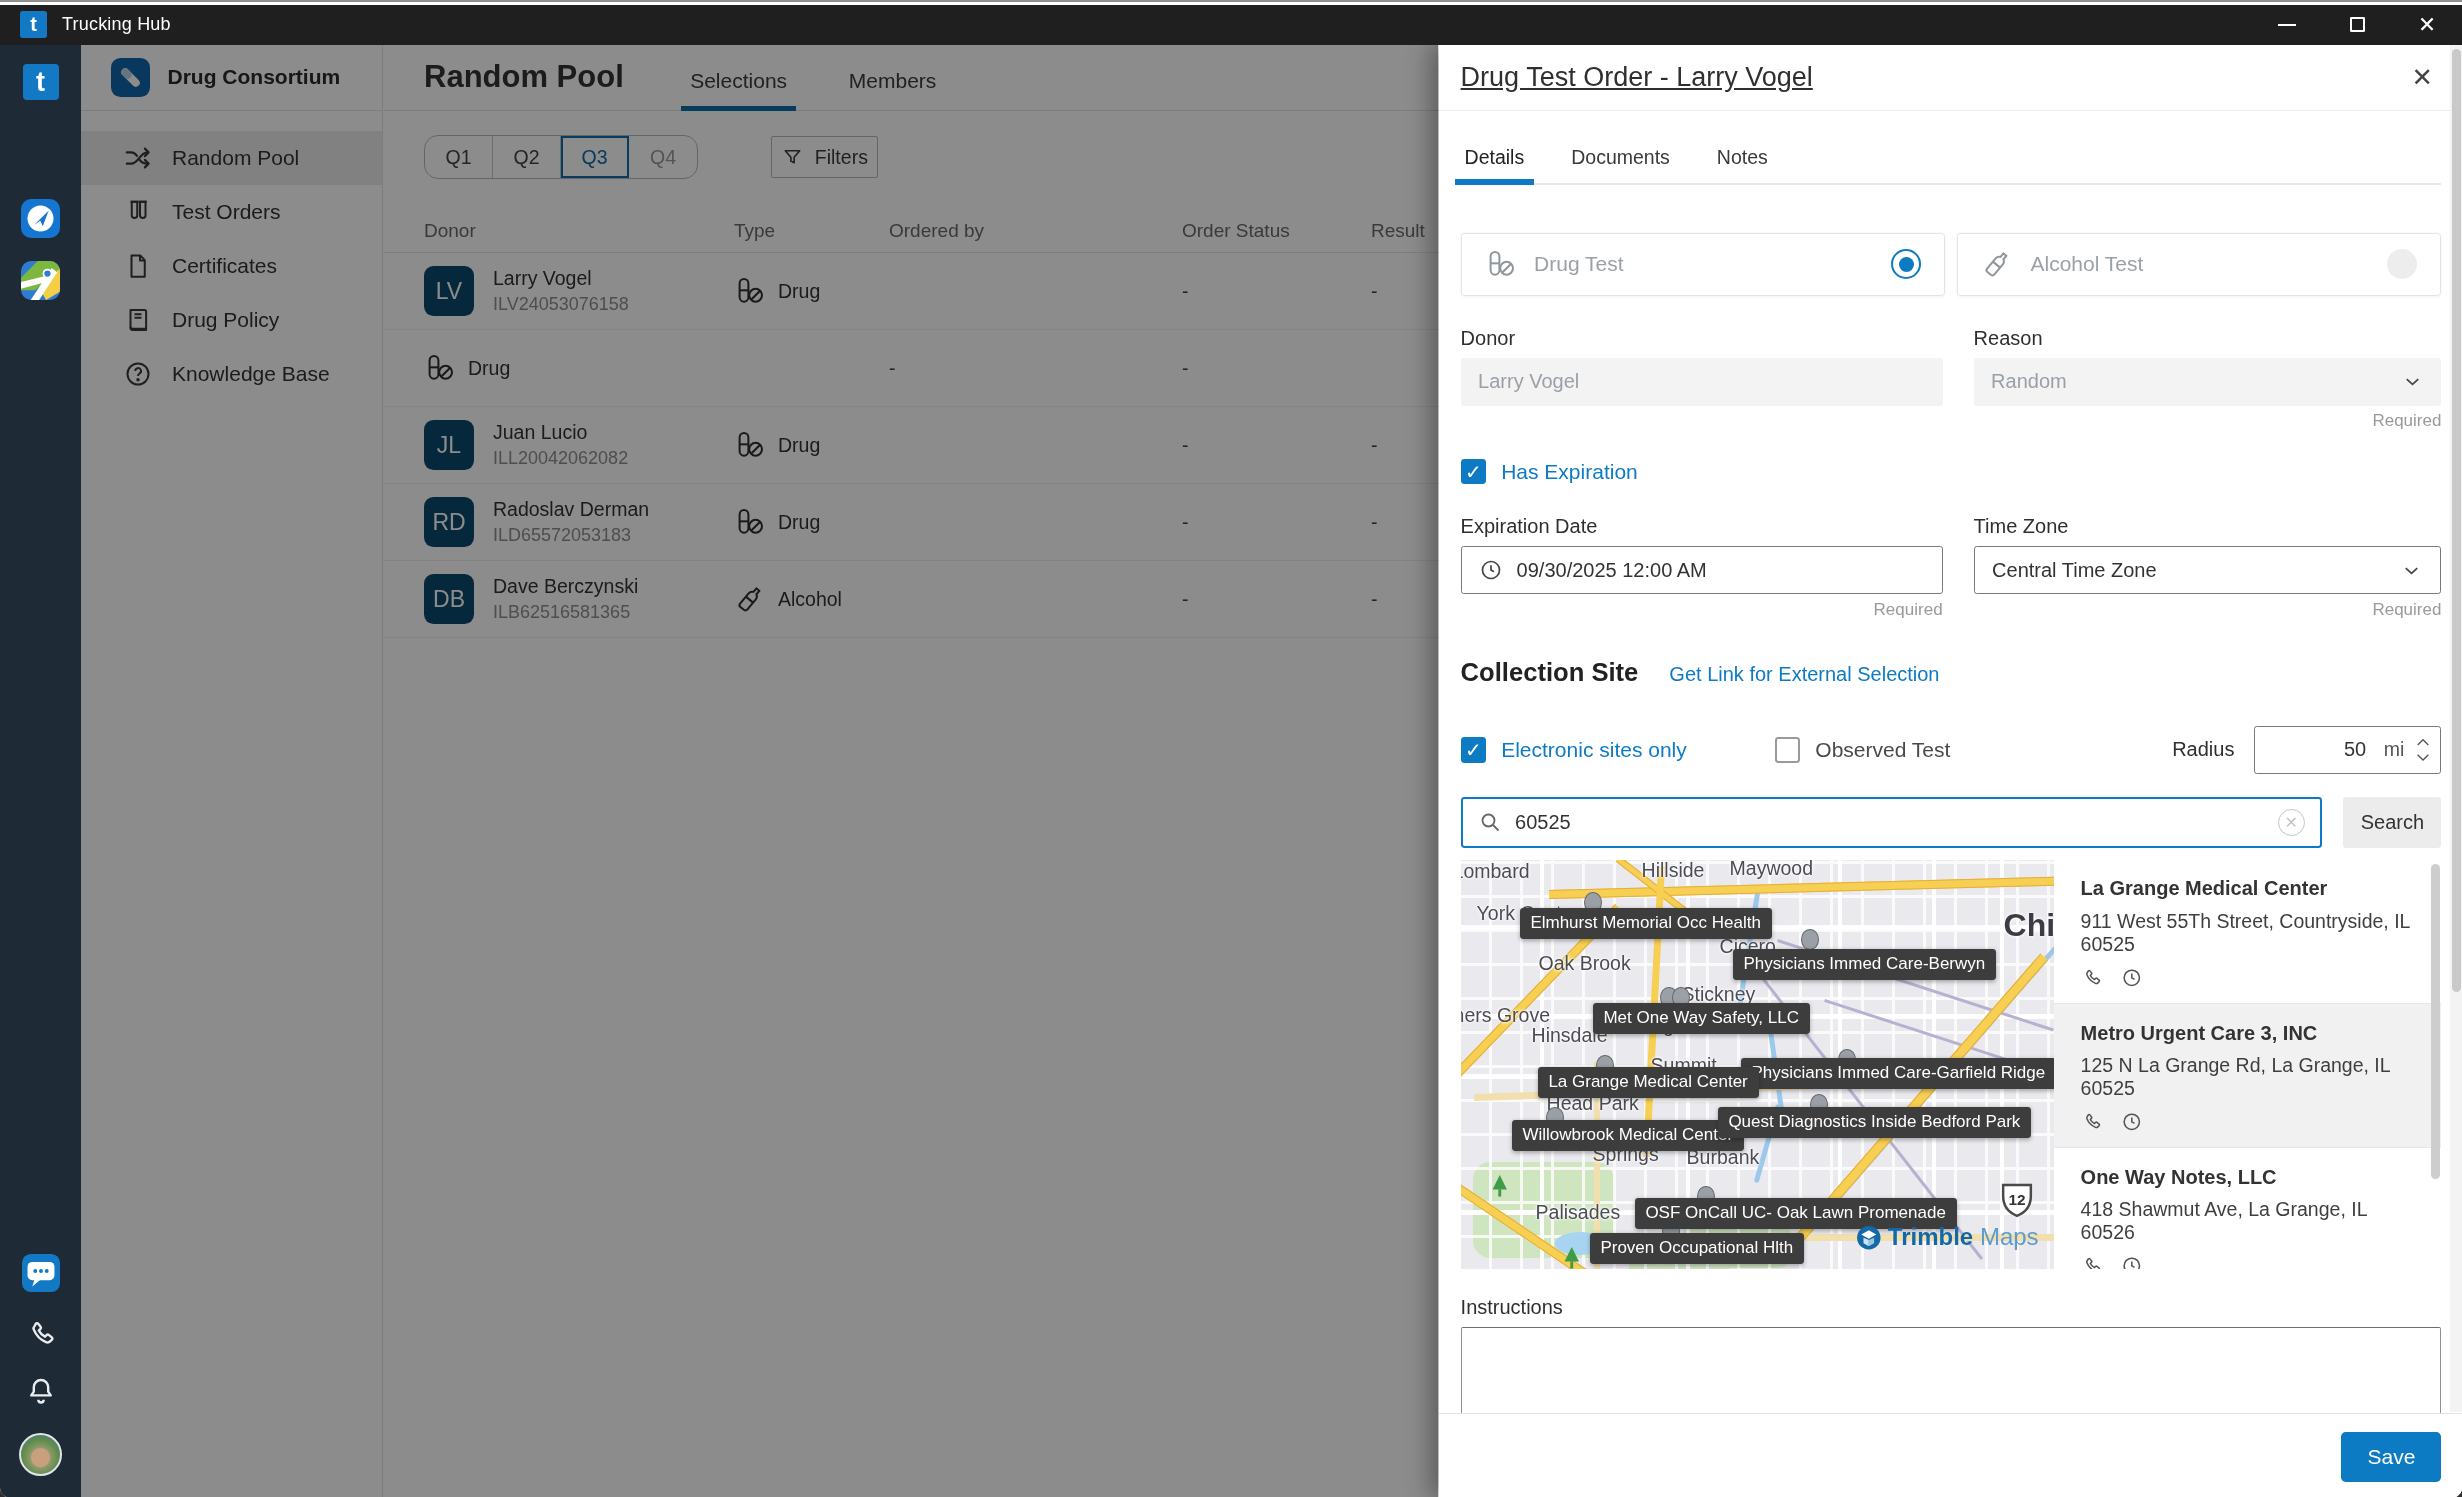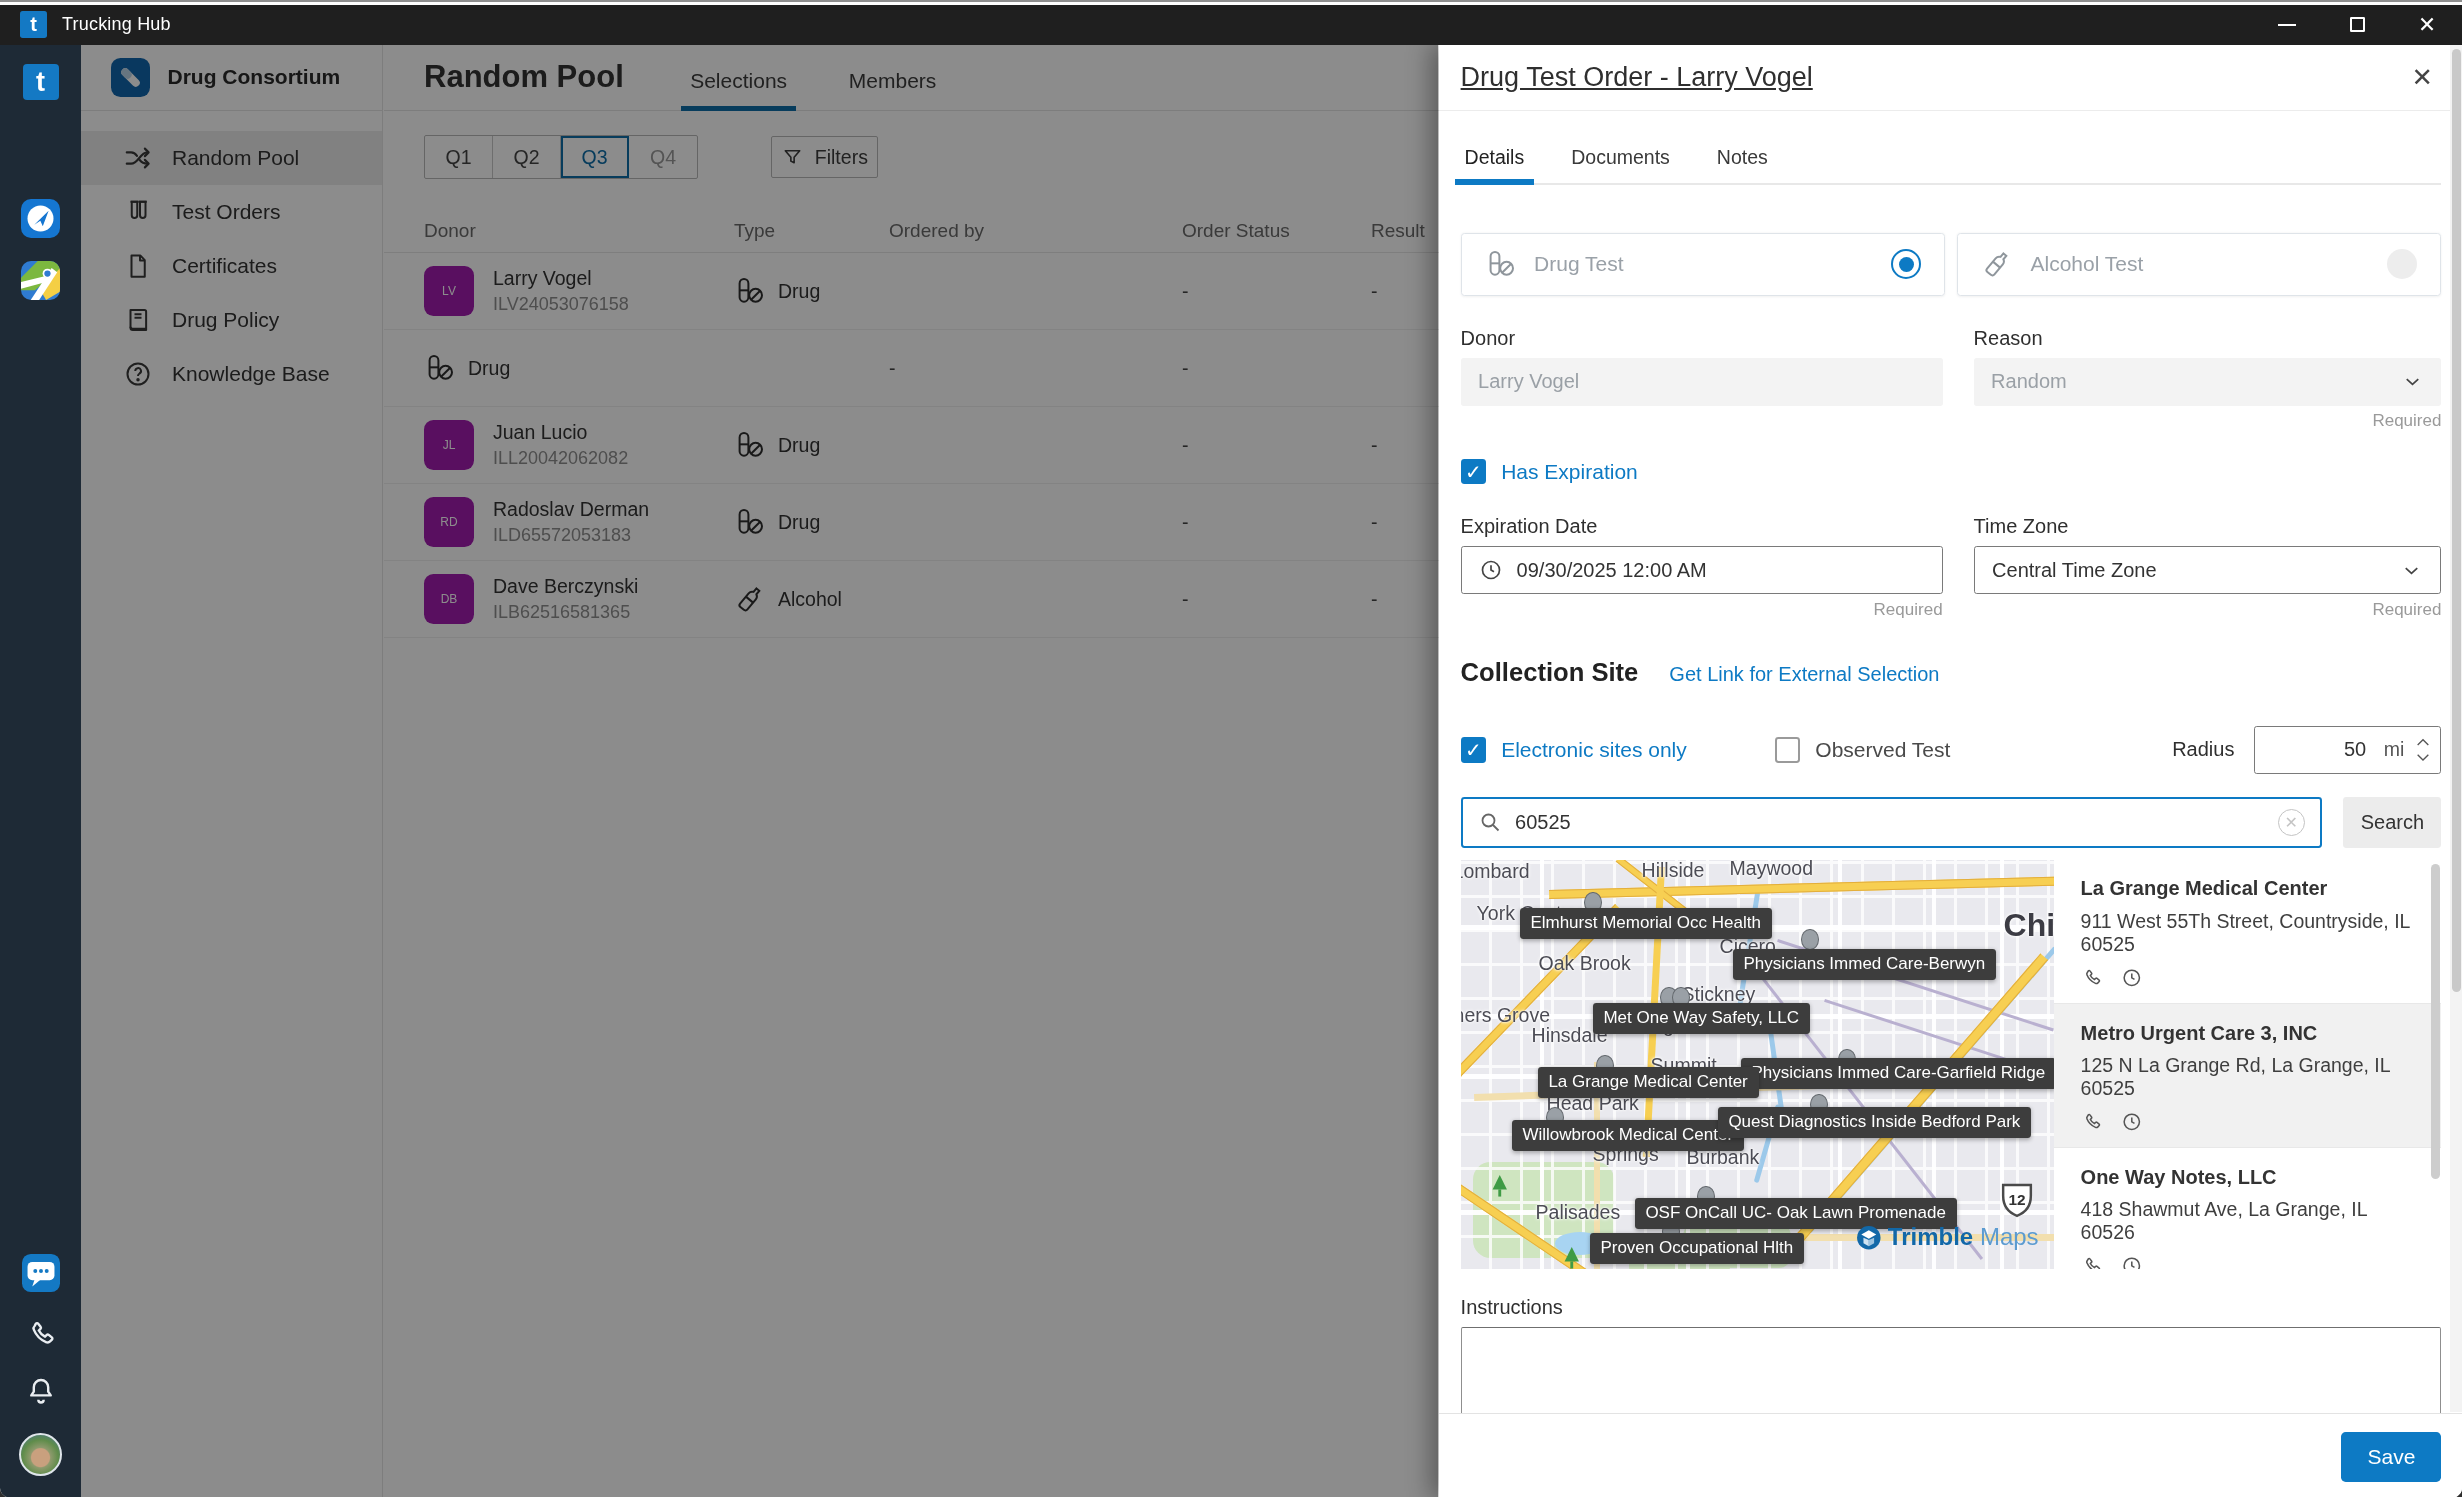--- a/index.html
+++ b/index.html
@@ -48,35 +48,35 @@
   .nav-item .nlabel { margin-left:19px; font-size:21px; color:#333; }
 
   
   .main { position:absolute; left:384px; top:42px; width:1055px; height:1455px; background:#fff; z-index:5; }
   .m-header { height:67px; display:flex; align-items:flex-end; padding:0 0 0 40px; border-bottom:1.3px solid #e3e3e3; }
   .m-title { font-size:31px; font-weight:600; color:#333; padding-bottom:15px; }
   .m-tabs { display:flex; margin-left:61px; }
   .m-tab { font-size:21px; color:#3c3c3c; padding:0 5.4px 17.5px 5.4px; margin-right:51px; position:relative; cursor:pointer; }
   .m-tab.active::after { content:""; position:absolute; left:-4px; right:-4px; bottom:-1.3px; height:5.4px; background:#0d6da8; }
   .m-toolbar { display:flex; align-items:center; margin:24px 0 0 40px; }
-  .seg { display:flex; border:1.3px solid #b9b9b9; border-radius:2px; }
+  .seg { display:flex; border:1.3px solid #b9b9b9; border-radius:14px; }
   .seg-btn { width:68px; height:42px; display:flex; align-items:center; justify-content:center; font-size:19.5px; color:#444; border-right:1.3px solid #c9c9c9; cursor:pointer; }
   .seg-btn:last-child { border-right:none; }
   .seg-btn.active { outline:2px solid #0d6da8; outline-offset:-2px; color:#0d6da8; }
   .seg-btn.muted { color:#9a9a9a; }
   .filters-btn { margin-left:73px; height:42px; padding:0 9px; border:1.3px solid #b9b9b9; border-radius:2px; display:flex; align-items:center; gap:10.8px; font-size:19.5px; color:#3c3c3c; cursor:pointer; }
   .filters-btn svg { width:23px; height:23px; color:#3c3c3c; }
 
   .tbl { margin-top:30px; }
   .tbl-head, .tbl-row { display:grid; grid-template-columns:310px 155px 293px 189px 1fr; padding-left:40px; align-items:center; }
   .tbl-head { height:44px; border-bottom:1.3px solid #e6e6e6; }
   .tbl-head .th { font-size:19px; color:#6a6a6a; }
   .tbl-row { height:77px; border-bottom:1.3px solid #eee; cursor:pointer; }
   .cell-donor { display:flex; align-items:center; }
-  .avt { width:50px; height:50px; background:#a21caf; border-radius:9.4px; color:#fff; font-size:12px; display:flex; align-items:center; justify-content:center; flex:none; }
+  .avt { width:50px; height:50px; background:#0c4a6e; border-radius:9.4px; color:#fff; font-size:23px; display:flex; align-items:center; justify-content:center; flex:none; }
   .dn { margin-left:19px; }
   .dn .nm { font-size:19.5px; color:#333; }
   .dn .id { font-size:18px; color:#8e8e8e; margin-top:4px; }
   .cell-type { display:flex; align-items:center; gap:12px; font-size:19.5px; color:#333; }
   .cell-type svg { width:32px; height:32px; color:#2f2f2f; display:none; }
   .tbl-row.t-drug svg.i-drug { display:block; }
   .tbl-row.t-alcohol svg.i-alcohol { display:block; }
   .cell-dim { font-size:19.5px; color:#444; }
 
   

